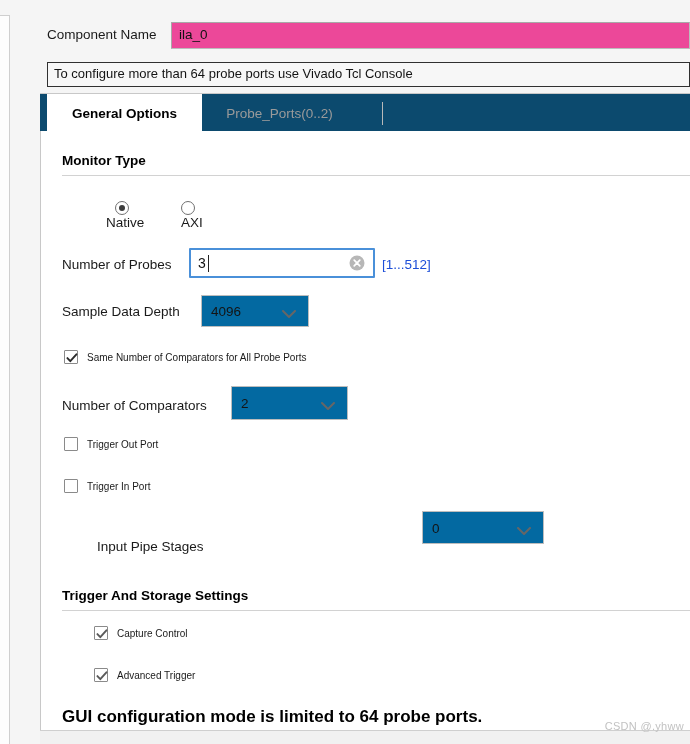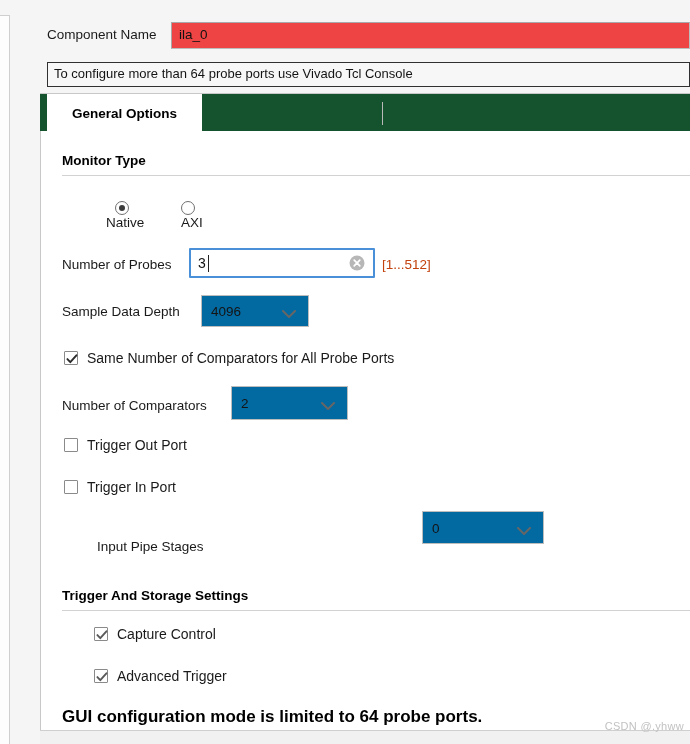--- a/index.html
+++ b/index.html
@@ -60,21 +60,21 @@
     font-size: 13.5px;
     color: #1a1a1a;
     white-space: nowrap;
   }
   .comp-field {
     position: absolute;
     left: 131px;
     top: 0;
     width: 519px;
     height: 27px;
-    background: #ef4444;
+    background: #ec4899;
     border: 1px solid #bcbcbc;
     border-top-color: #a8a8a8;
     border-left-color: #a8a8a8;
     box-sizing: border-box;
   }
   .comp-value {
     position: absolute;
     left: 7px;
     top: 4px;
     font-size: 13.5px;
@@ -102,21 +102,21 @@
     white-space: nowrap;
   }
 
   
   .tabstrip {
     position: absolute;
     left: 40px;
     top: 93px;
     width: 650px;
     height: 38px;
-    background: #14532d;
+    background: #0c4a6e;
     border-top: 1px solid #c8c8c8;
     box-sizing: border-box;
   }
   .tab {
     position: absolute;
     top: 0;
     height: 38px;
     box-sizing: border-box;
     display: flex;
     align-items: center;
@@ -234,21 +234,21 @@
     flex: 0 0 auto;
     border-radius: 1px;
   }
   .cb svg {
     position: absolute;
     left: -1px;
     top: -1px;
   }
   .cb-label {
     margin-left: 9px;
-    font-size: 14px;
+    font-size: 10px;
     color: #1a1a1a;
     white-space: nowrap;
   }
 
   
   .probe-input {
     position: absolute;
     box-sizing: border-box;
     background: #fff;
     border: 2px solid #4a90d9;
@@ -274,21 +274,21 @@
     right: 8px;
     top: 50%;
     margin-top: -8px;
     width: 16px;
     height: 16px;
     cursor: default;
   }
   .range-hint {
     position: absolute;
     font-size: 13.5px;
-    color: #c2410c;
+    color: #1d4ed8;
     white-space: nowrap;
   }
 
   
   .combo {
     position: absolute;
     box-sizing: border-box;
     background: #0369a1;
     border: 1px solid #bdbdbd;
     cursor: default;
@@ -365,20 +365,23 @@
     </div>
   </div>
 
   <div class="banner">
     <span class="banner-text">To configure more than 64 probe ports use Vivado Tcl Console</span>
   </div>
 
   <div class="tabstrip">
     <div class="tab active">
       <span>General Options</span>
+    </div>
+    <div class="tab inactive">
+      <span>Probe_Ports(0..2)</span>
     </div>
     <div class="tab-divider"></div>
   </div>
 
   <div class="panel">
 
     <div class="section-head" style="left:21px; top:22px;">Monitor Type</div>
     <div class="section-rule" style="left:21px; top:44px; width:629px;"></div>
 
     <div class="radio-wrap" style="left:58px; top:70px;">

